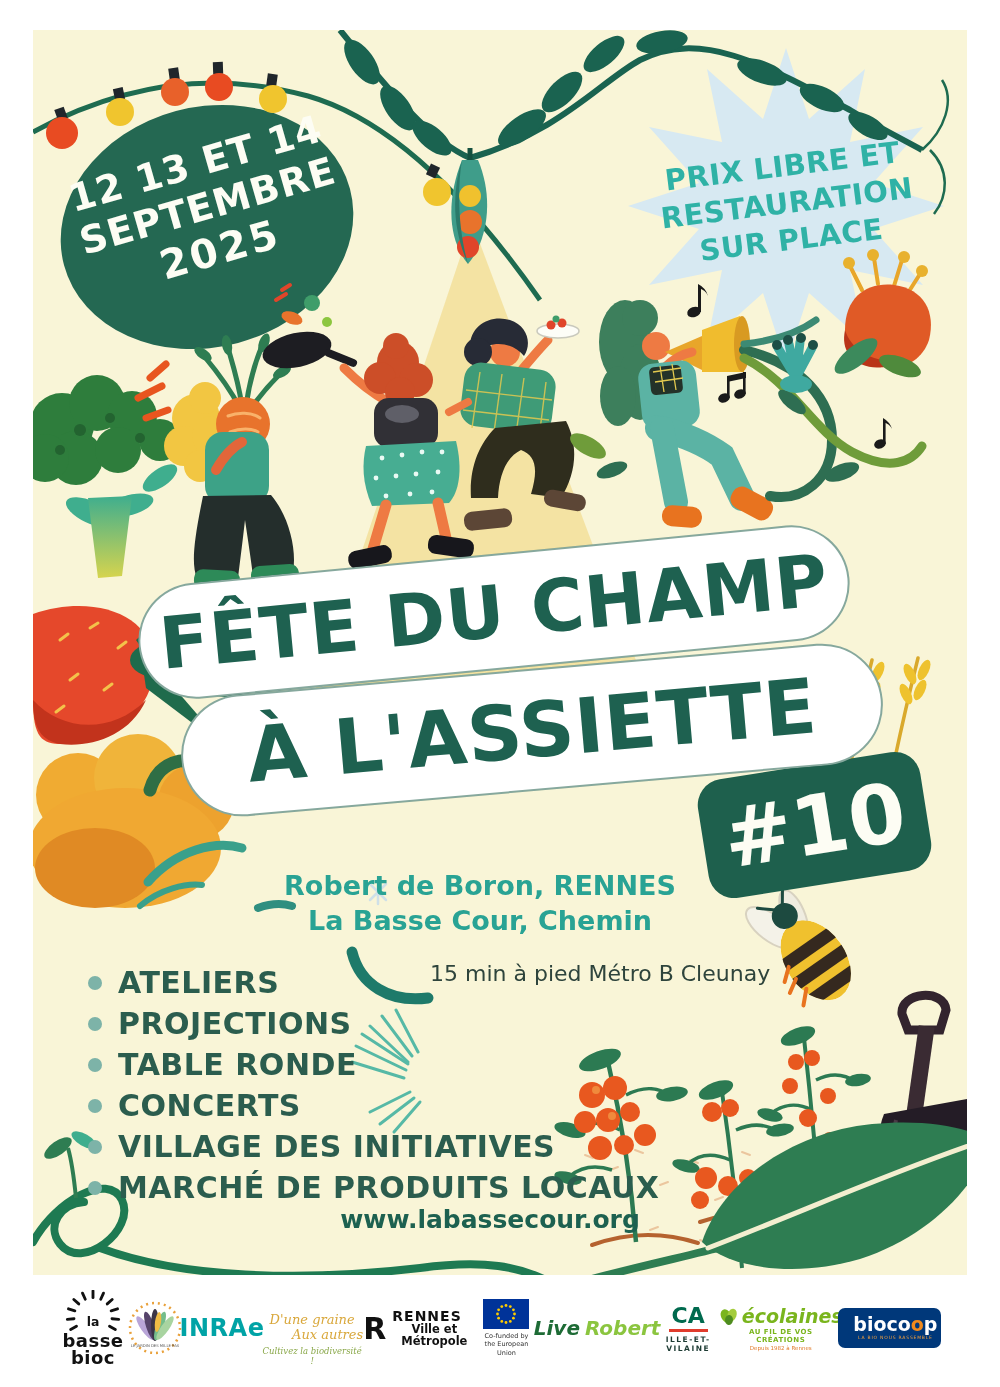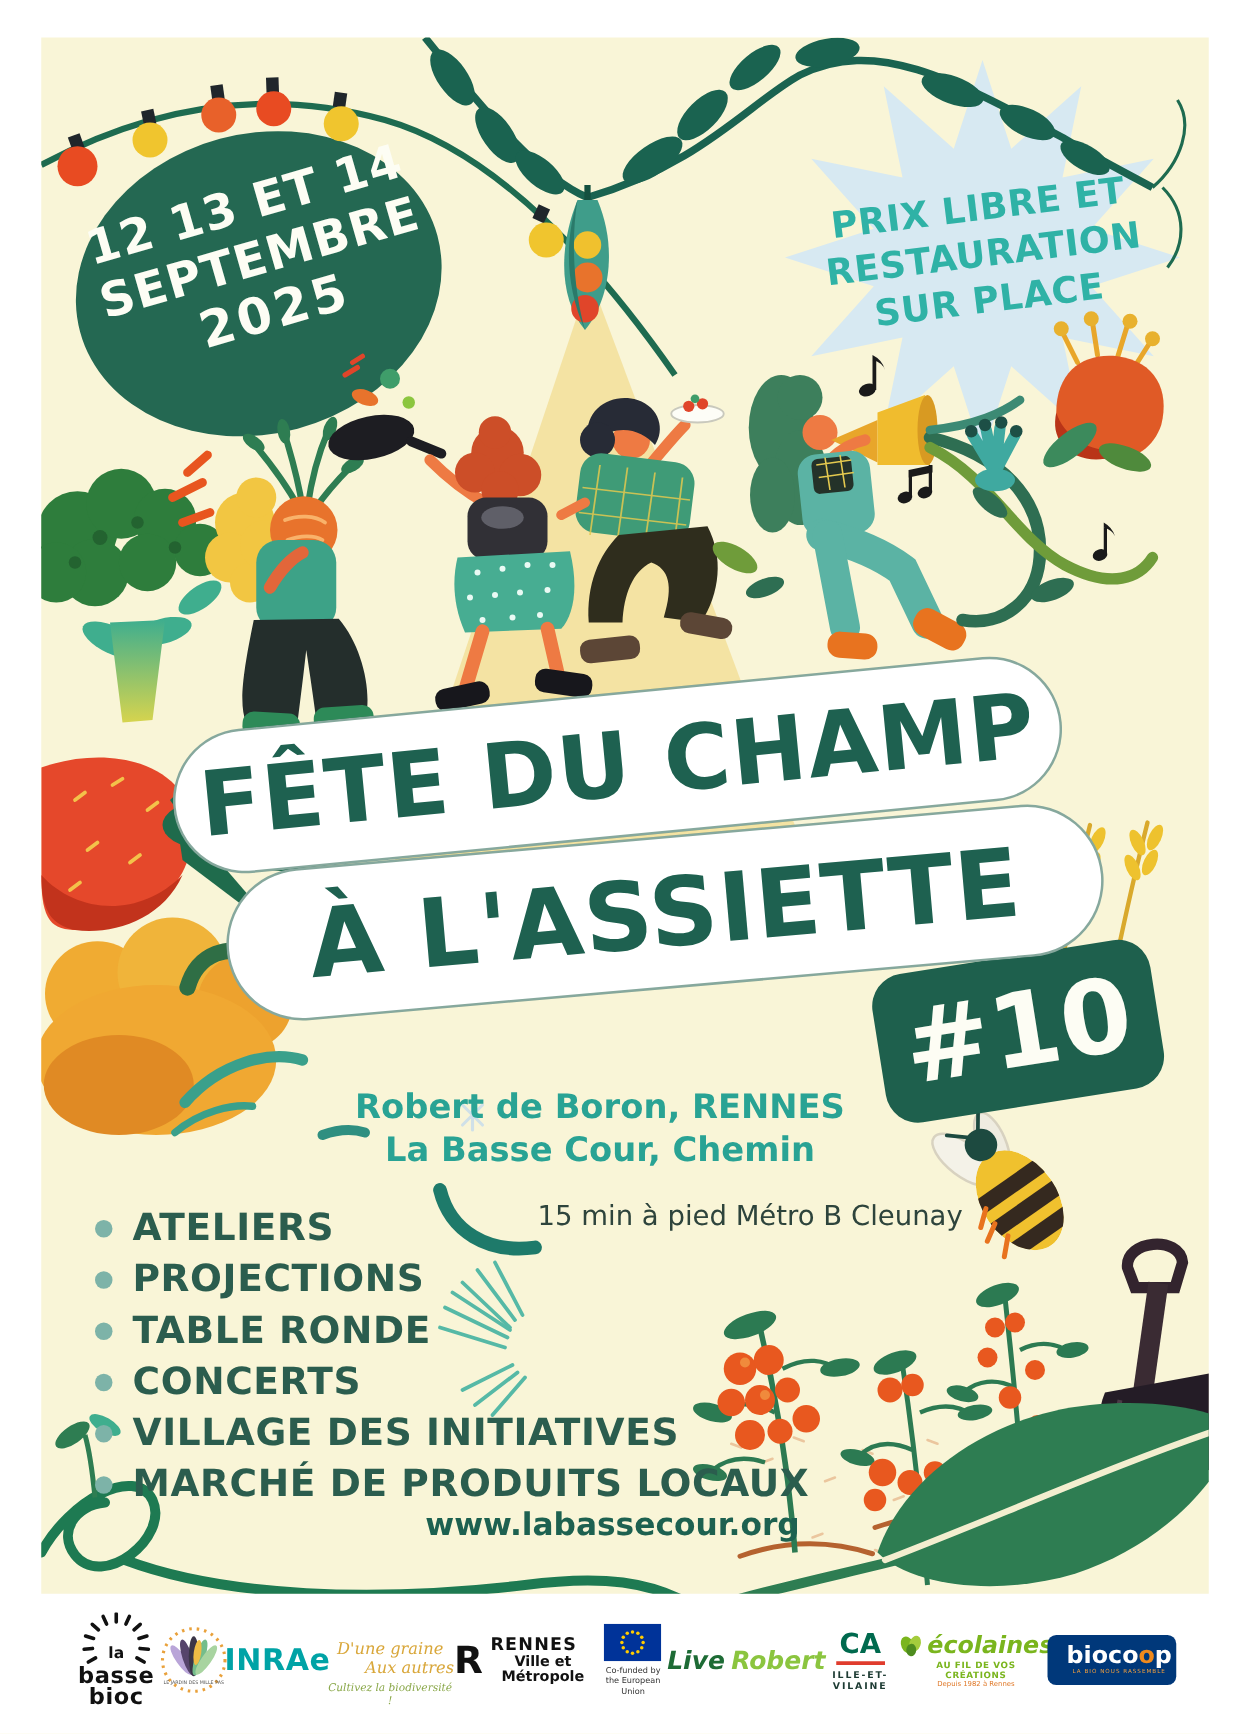--- a/index.html
+++ b/index.html
@@ -16,21 +16,21 @@
   .date-badge .l3{font-size:40px;letter-spacing:3px;}
   
   .info-badge{left:637px;top:148px;width:300px;transform:rotate(-7deg);text-align:center;color:#2fb2a6;font-weight:bold;font-size:29px;line-height:1.28;letter-spacing:.5px;}
   
   .banner{background:#ffffff;border:2px solid rgba(34,96,77,.55);display:flex;align-items:center;justify-content:center;color:#1e6150;font-weight:bold;white-space:nowrap;}
   .banner1{left:137px;top:554px;width:710px;height:112px;border-radius:64px;transform:rotate(-5.5deg);font-size:72px;letter-spacing:1px;}
   .banner2{left:180px;top:669px;width:700px;height:118px;border-radius:66px;transform:rotate(-5deg);font-size:76px;letter-spacing:1px;z-index:3;}
   .badge10{left:702px;top:765px;width:225px;height:120px;border-radius:26px;transform:rotate(-9deg);background:#1e604d;color:#fdfdf4;display:flex;align-items:center;justify-content:center;font-weight:bold;font-size:82px;z-index:2;}
   .address{left:250px;top:868px;width:460px;text-align:center;color:#29a394;font-weight:bold;font-size:27px;line-height:1.3;z-index:4;}
   .transit{left:430px;top:958px;color:#2e443c;font-size:22px;line-height:1.45;z-index:4;}
-  .activities{left:76px;top:962px;list-style:none;margin:0;padding:0;z-index:4;}
+  .activities{left:88px;top:962px;list-style:none;margin:0;padding:0;z-index:4;}
   .activities li{display:flex;align-items:center;height:41px;}
   .activities .dot{width:14px;height:14px;border-radius:50%;background:#7db3a8;margin-right:16px;flex:0 0 auto;}
   .activities .txt{color:#2b5d4e;font-weight:bold;font-size:30px;letter-spacing:.5px;white-space:nowrap;}
   .website{left:325px;top:1205px;width:330px;text-align:center;color:#1d6150;font-weight:bold;font-size:25px;z-index:4;}
   
   .logoband{left:33px;top:1283px;width:934px;height:90px;display:flex;align-items:center;justify-content:space-between;padding:0 26px;box-sizing:border-box;background:#ffffff;z-index:5;}
   .logo{display:flex;flex-direction:column;align-items:center;justify-content:center;text-align:center;}
   .lbc-word{font-size:18px;font-weight:bold;color:#111;line-height:.95;letter-spacing:.5px;}
   .inrae{font-size:24px;font-weight:bold;color:#00a3a6;letter-spacing:.5px;}
   .graine{font-family:"DejaVu Serif","Liberation Serif",serif;font-style:italic;margin-top:22px;}

